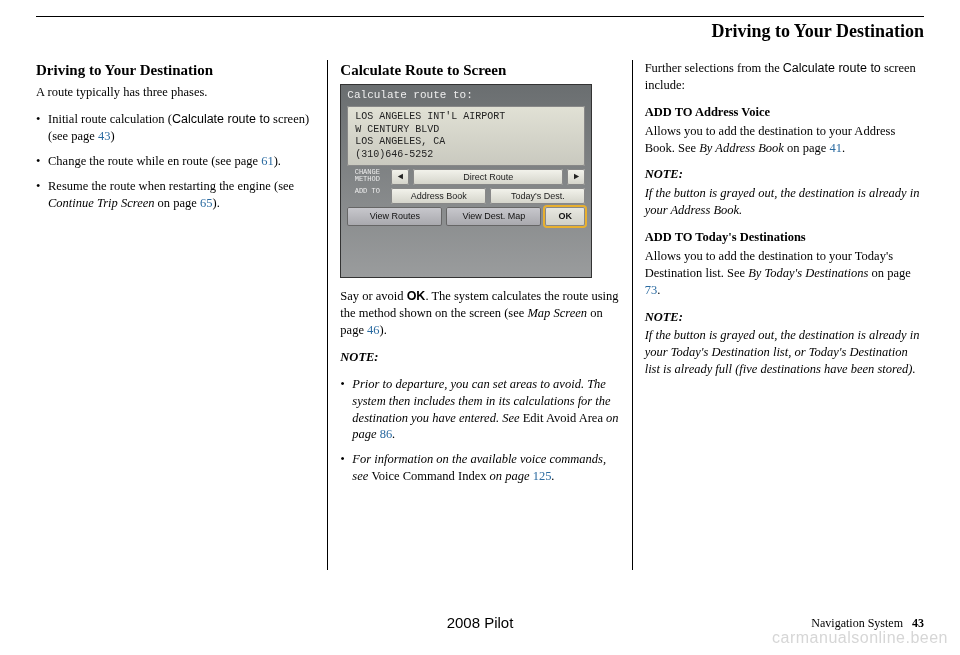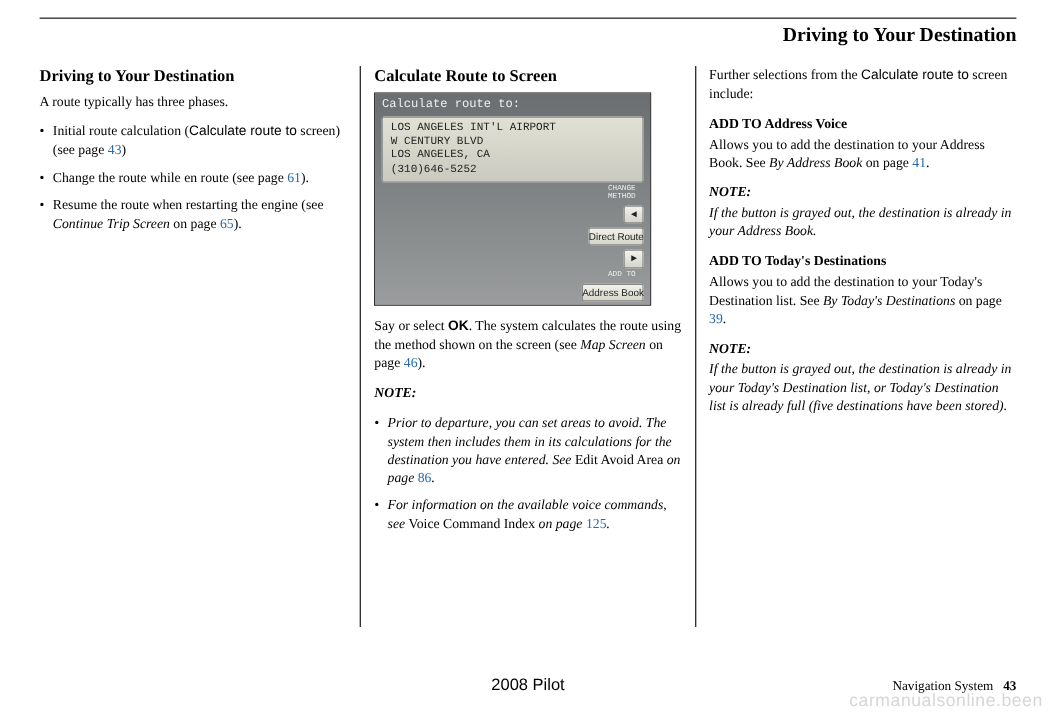--- a/index.html
+++ b/index.html
@@ -78,24 +78,23 @@
     margin: 0 6px;
     padding: 5px 8px;
     font-family: 'Consolas', 'Courier New', monospace;
     font-size: 10px;
     line-height: 1.25;
     border-radius: 2px;
     box-shadow: inset 0 0 0 1px #888;
   }
   .ss-row {
     display: flex;
-    align-items: flex-end;
+    align-items: flex-start;
     gap: 4px;
     padding: 3px 6px 0 6px;
-    flex-direction: column;
   }
   .ss-label {
     width: 40px;
     font-size: 7px;
     text-align: center;
     line-height: 1;
   }
   .ss-btn {
     flex: 1;
     background: linear-gradient(#f4f4ed,#d3d3c9);
@@ -213,21 +212,21 @@
           <div class="ss-btn">Today's Dest.</div>
         </div>
         <div class="ss-bottom">
           <div class="ss-bbtn">View Routes</div>
           <div class="ss-bbtn">View Dest. Map</div>
           <div class="ss-bbtn ss-ok">OK</div>
         </div>
       </div>
 
       <p>
-        <span>Say or select </span><span class="sans bold">OK</span><span>. The system calculates the route using the method shown on the screen (see </span><span class="italic">Map Screen</span><span> on page </span><span class="link">46</span><span>).</span>
+        <span>Say or avoid </span><span class="sans bold">OK</span><span>. The system calculates the route using the method shown on the screen (see </span><span class="italic">Map Screen</span><span> on page </span><span class="link">46</span><span>).</span>
       </p>
 
       <p class="note-head">NOTE:</p>
       <ul class="italic">
         <li>
           <span>Prior to departure, you can set areas to avoid. The system then includes them in its calculations for the destination you have entered. See </span><span style="font-style:normal">Edit Avoid Area</span><span> on page </span><span class="link" style="font-style:normal">86</span><span>.</span>
         </li>
         <li>
           <span>For information on the available voice commands, see </span><span style="font-style:normal">Voice Command Index</span><span> on page </span><span class="link" style="font-style:normal">125</span><span>.</span>
         </li>
@@ -242,21 +241,21 @@
       <p class="bold">ADD TO Address Voice</p>
       <p style="margin-top:-8px">
         <span>Allows you to add the destination to your Address Book. See </span><span class="italic">By Address Book</span><span> on page </span><span class="link">41</span><span>.</span>
       </p>
 
       <p class="note-head">NOTE:</p>
       <p class="italic" style="margin-top:-8px">If the button is grayed out, the destination is already in your Address Book.</p>
 
       <p class="bold">ADD TO Today's Destinations</p>
       <p style="margin-top:-8px">
-        <span>Allows you to add the destination to your Today's Destination list. See </span><span class="italic">By Today's Destinations</span><span> on page </span><span class="link">39</span><span>.</span>
+        <span>Allows you to add the destination to your Today's Destination list. See </span><span class="italic">By Today's Destinations</span><span> on page </span><span class="link">73</span><span>.</span>
       </p>
 
       <p class="note-head">NOTE:</p>
       <p class="italic" style="margin-top:-8px">If the button is grayed out, the destination is already in your Today's Destination list, or Today's Destination list is already full (five destinations have been stored).</p>
     </div>
 
   </div>
 </div>
 
 <div class="footer-left">2008  Pilot</div>

